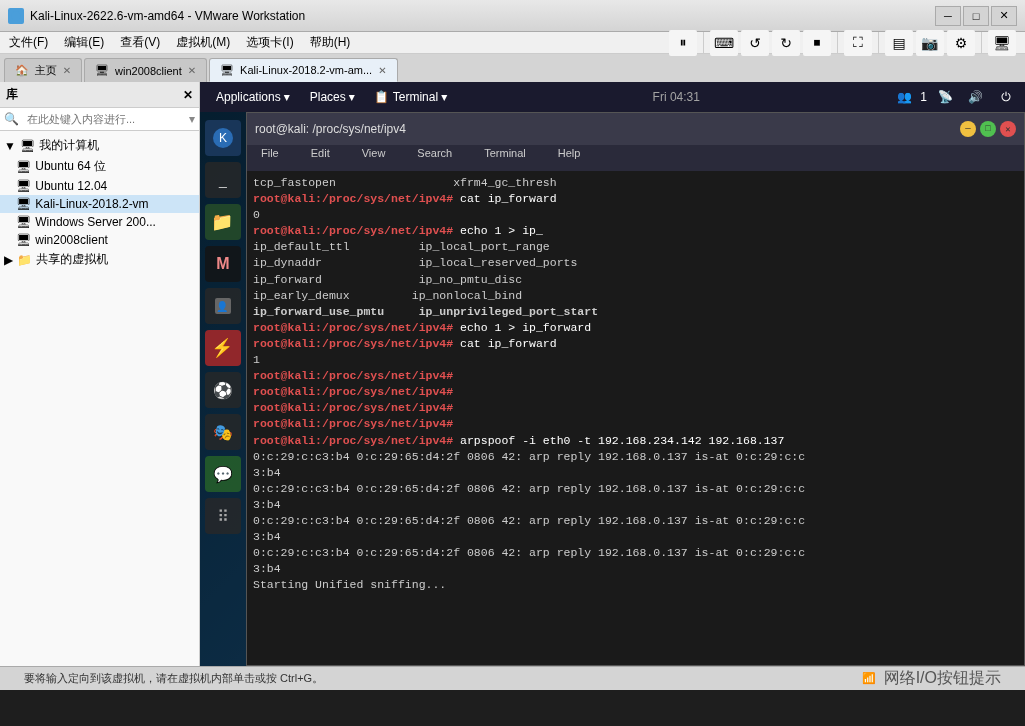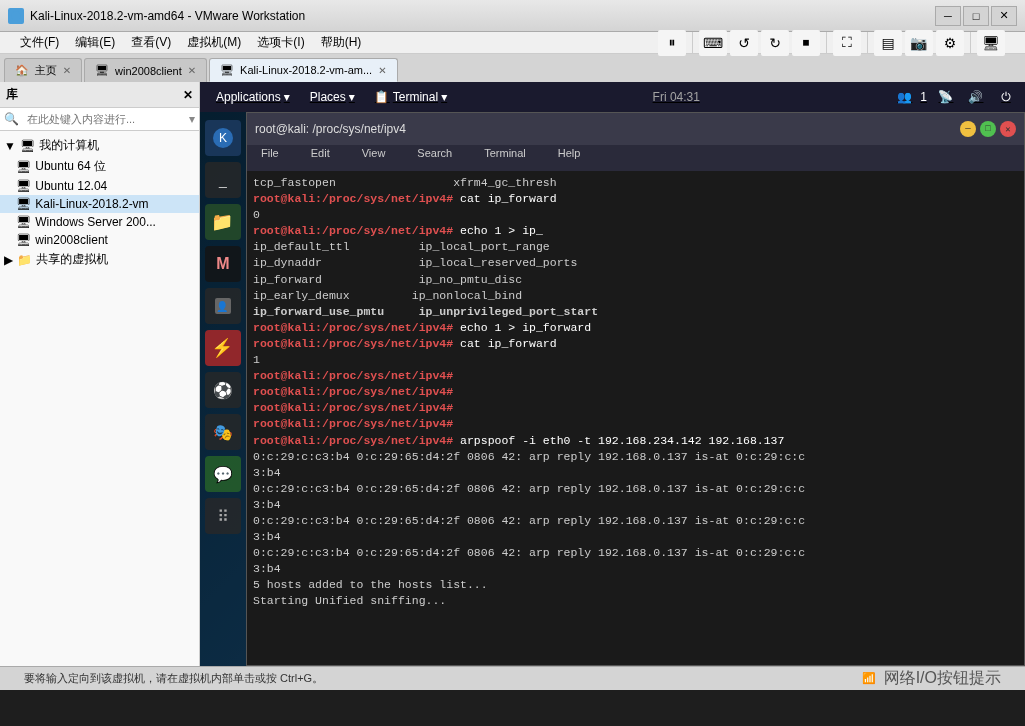--- a/index.html
+++ b/index.html
@@ -18,21 +18,21 @@
     .title-bar-text { font-size: 12px; color: #000; flex: 1; }
     .title-bar-controls { display: flex; gap: 2px; }
     .title-btn { width: 26px; height: 20px; background: #d4d4d4; border: 1px solid #aaa; display: flex; align-items: center; justify-content: center; cursor: pointer; font-size: 11px; }
 
     
     .menu-bar {
       height: 22px;
       background: #f0f0f0;
       display: flex;
       align-items: center;
-      padding: 0 12px;
+      padding: 0 1px;
       border-bottom: 1px solid #ccc;
       font-size: 12px;
     }
     .menu-item { padding: 2px 8px; cursor: pointer; }
     .toolbar-btn { width: 28px; height: 26px; background: #f5f5f5; border: 1px solid transparent; display: flex; align-items: center; justify-content: center; cursor: pointer; font-size: 14px; border-radius: 2px; }
     .toolbar-sep { width: 1px; height: 22px; background: #ccc; margin: 0 3px; }
 
     
     .tabs-container {
       height: 28px;
@@ -124,21 +124,20 @@
 
     
     .kali-topbar {
       height: 30px;
       background: #1a1a2e;
       display: flex;
       align-items: center;
       padding: 0 8px;
       gap: 4px;
       flex-shrink: 0;
-      text-decoration: underline;
     }
     .kali-menu-btn {
       padding: 2px 8px;
       color: #fff;
       font-size: 12px;
       cursor: pointer;
       display: flex;
       align-items: center;
       gap: 3px;
       border-radius: 3px;
@@ -250,21 +249,21 @@
   </style>
 </head>
 <body>
 
 <div class="title-bar">
   <div class="title-bar-icon">
     <svg width="12" height="12" viewBox="0 0 12 12">
         <circle cx="6" cy="6" r="5" fill="#4a9eda"></circle>
       </svg>
   </div>
-  <span class="title-bar-text">Kali-Linux-2018.2-vm-amd64 - VMware Workstation</span>
+  <span class="title-bar-text">Kali-Linux-2622.6-vm-amd64 - VMware Workstation</span>
   <div class="title-bar-controls">
     <div class="title-btn">─</div>
     <div class="title-btn">□</div>
     <div class="title-btn close">✕</div>
   </div>
 </div>
 
 <div class="menu-bar">
   <span class="menu-item">文件(F)</span>
   <span class="menu-item">编辑(E)</span>
@@ -453,21 +452,20 @@
         <div><span class="prompt">root@kali:/proc/sys/net/ipv4#</span></div>
         <div><span class="prompt">root@kali:/proc/sys/net/ipv4#</span><span class="cmd"> arpspoof -i eth0 -t 192.168.234.142 192.168.137</span></div>
         <div class="output">0:c:29:c:c3:b4 0:c:29:65:d4:2f 0806 42: arp reply 192.168.0.137 is-at 0:c:29:c:c</div>
         <div class="output">3:b4</div>
         <div class="output">0:c:29:c:c3:b4 0:c:29:65:d4:2f 0806 42: arp reply 192.168.0.137 is-at 0:c:29:c:c</div>
         <div class="output">3:b4</div>
         <div class="output">0:c:29:c:c3:b4 0:c:29:65:d4:2f 0806 42: arp reply 192.168.0.137 is-at 0:c:29:c:c</div>
         <div class="output">3:b4</div>
         <div class="output">0:c:29:c:c3:b4 0:c:29:65:d4:2f 0806 42: arp reply 192.168.0.137 is-at 0:c:29:c:c</div>
         <div class="output">3:b4</div>
-        <div class="output">5 hosts added to the hosts list...</div>
         <div class="output">Starting Unified sniffing...</div>
       </div>
     </div>
   </div>
 </div>
 
 <div class="status-bar">
   <span>要将输入定向到该虚拟机，请在虚拟机内部单击或按 Ctrl+G。</span>
   <div class="status-right">
     <span>📶</span>

